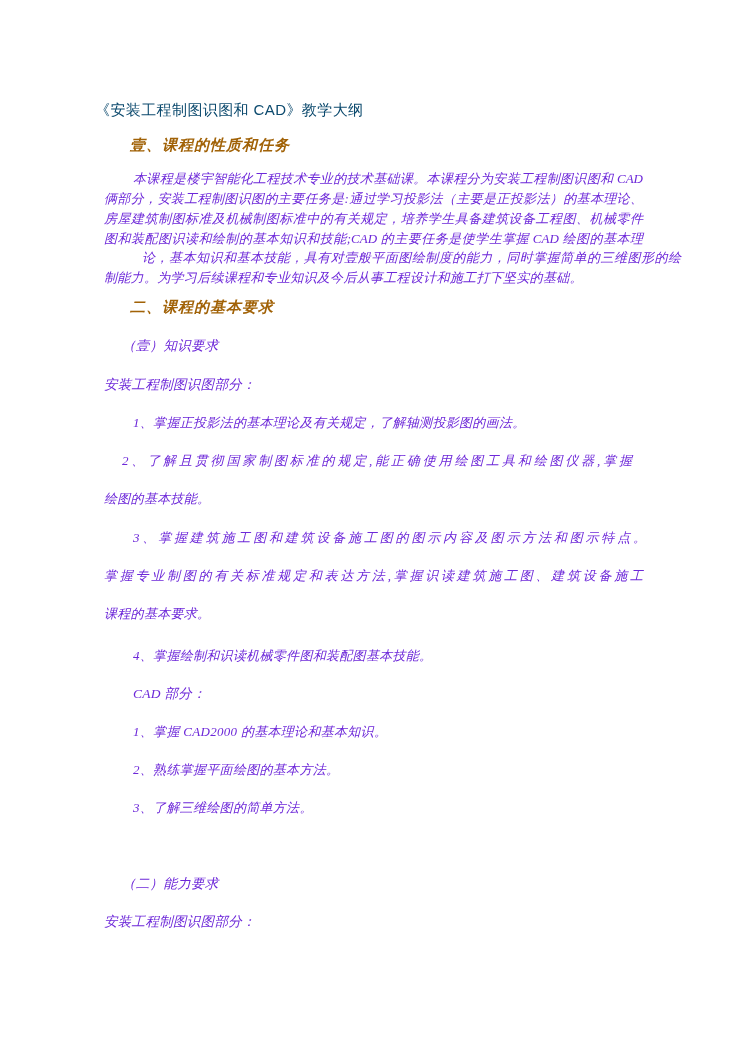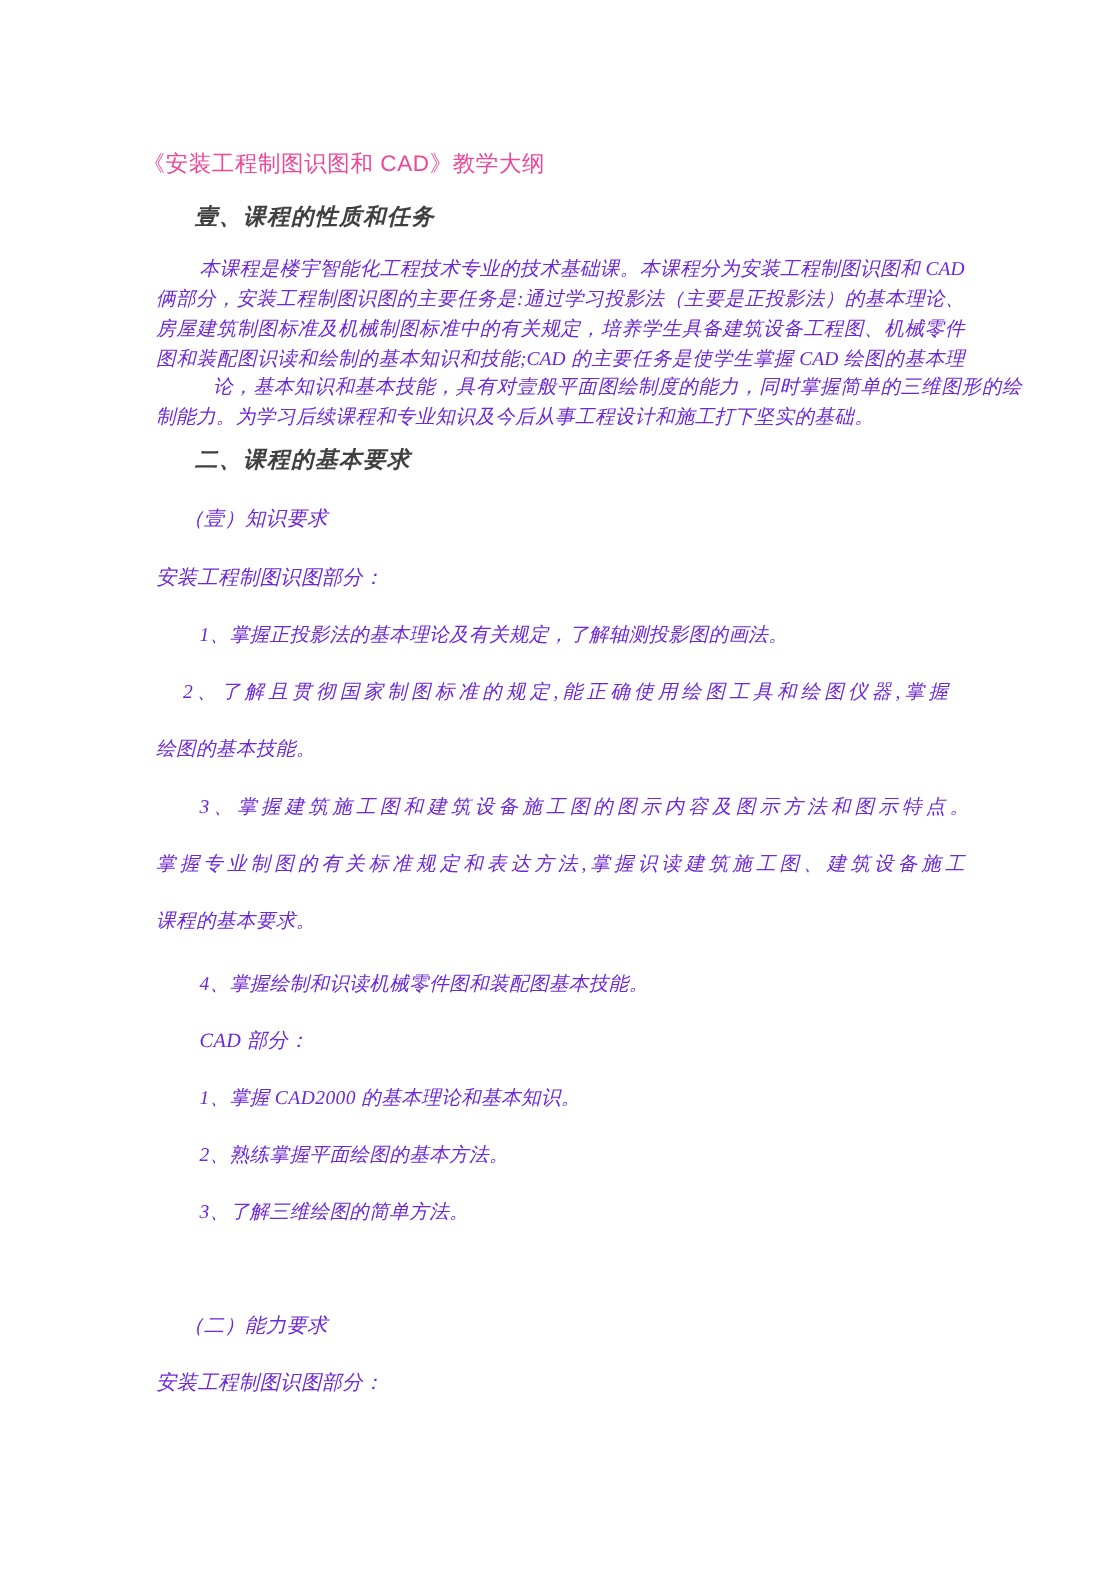--- a/index.html
+++ b/index.html
@@ -27,27 +27,27 @@
   .just {
     white-space: normal;
     text-align: justify;
     text-align-last: justify;
     letter-spacing: 0;
   }
   .title {
     font-family: "Liberation Sans", "DejaVu Sans", sans-serif;
     font-style: normal;
     font-size: 15px;
-    color: #ec4899;
+    color: #0c4a6e;
     letter-spacing: 0.4px;
   }
   .h {
     font-weight: bold;
     font-size: 15px;
-    color: #404040;
+    color: #a16207;
     letter-spacing: 1px;
   }
   .sub {
     font-size: 13.5px;
   }
 </style>
 </head>
 <body>
 
 <div class="page">

